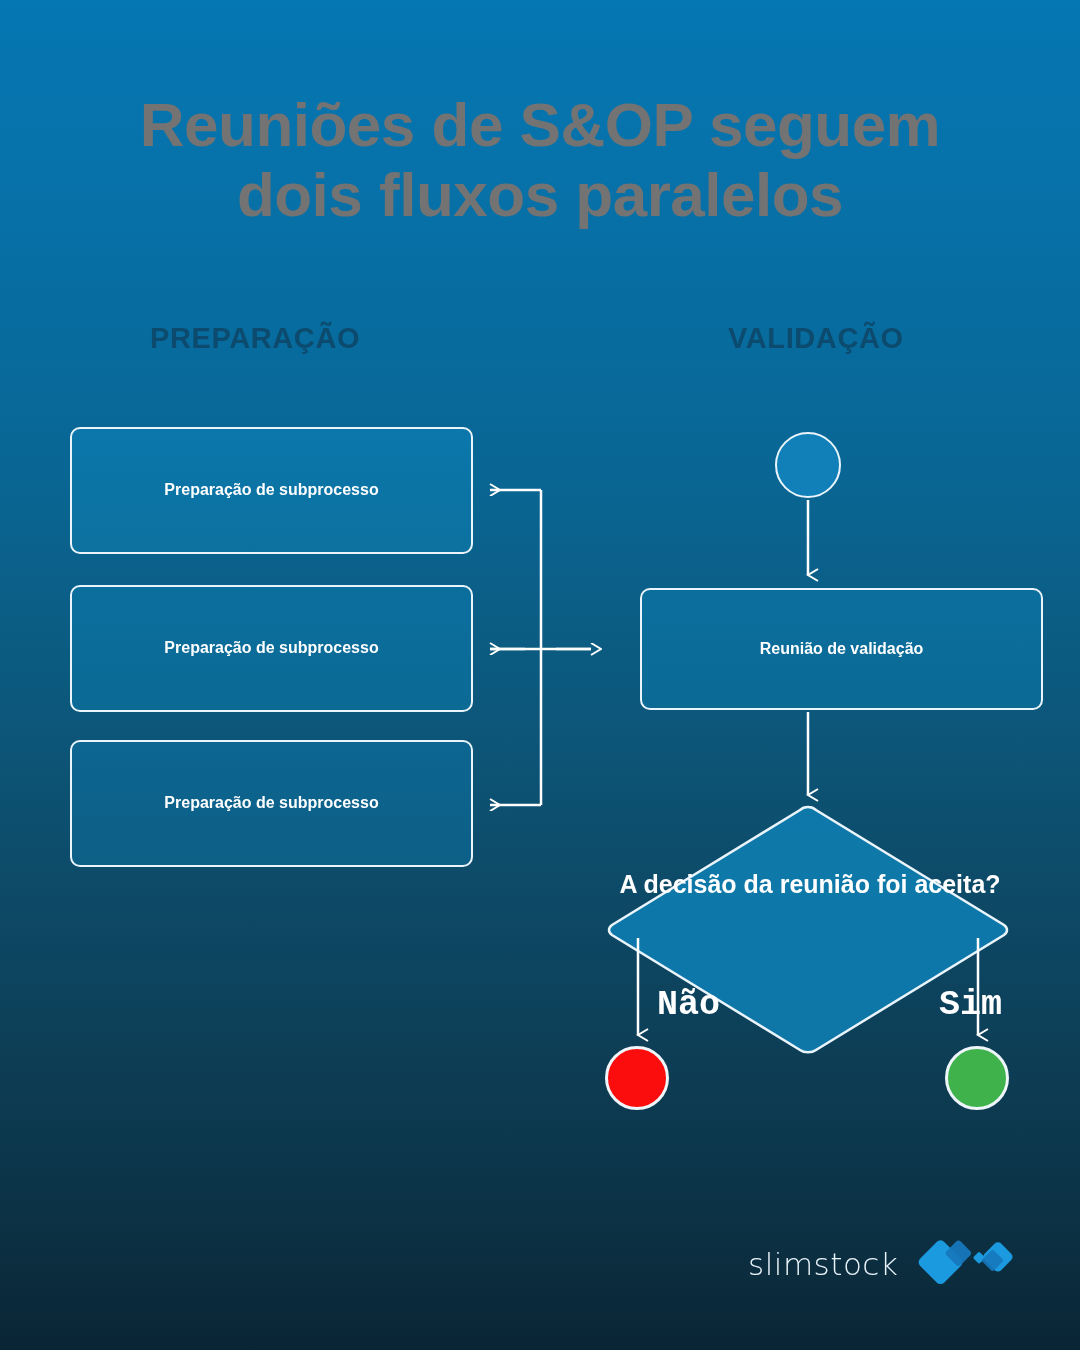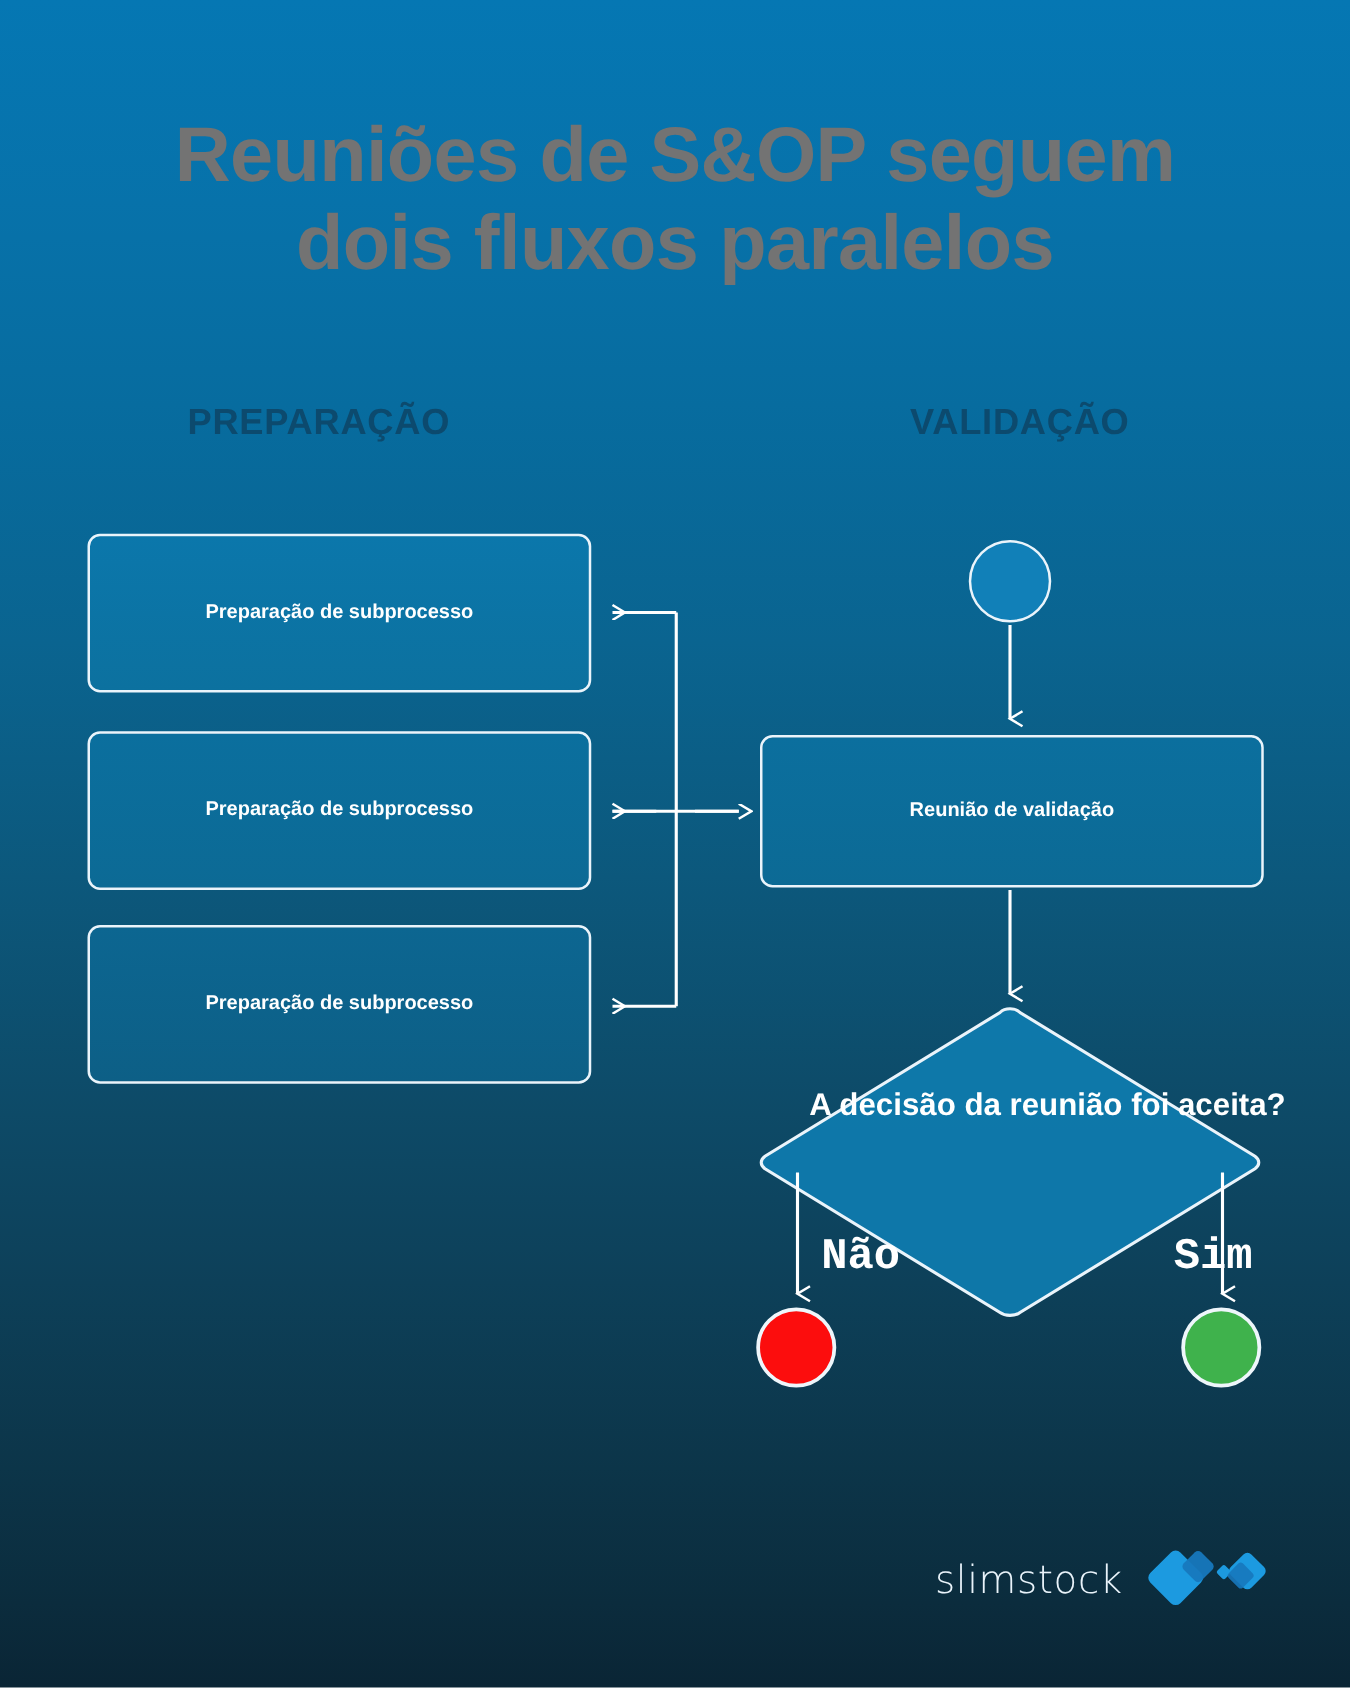--- a/index.html
+++ b/index.html
@@ -61,35 +61,35 @@
     font-weight:bold;
     line-height:1.28;
     padding:0 14px;
   }
   #prep-box-1 { left:70px; top:427px; width:403px; height:127px;
                 background:linear-gradient(180deg,#0b77ab 0%, #0c719f 100%); }
   #prep-box-2 { left:70px; top:585px; width:403px; height:127px;
                 background:linear-gradient(180deg,#0b6f9e 0%, #0c6a95 100%); }
   #prep-box-3 { left:70px; top:740px; width:403px; height:127px;
                 background:linear-gradient(180deg,#0c6691 0%, #0d5f86 100%); }
-  #val-box    { left:608px; top:588px; width:403px; height:122px;
+  #val-box    { left:640px; top:588px; width:403px; height:122px;
                 background:linear-gradient(180deg,#0b6f9e 0%, #0c6a95 100%); }
 
   
   #start-node {
     position:absolute;
     left:775px; top:432px;
     width:66px; height:66px;
     border-radius:50%;
     border:2px solid #eaf4fb;
     background:#1180b8;
   }
   #decision-label {
     position:absolute;
-    left:636px; top:868px;
+    left:608px; top:868px;
     width:404px;
     text-align:center;
     color:#ffffff;
     font-size:25px;
     font-weight:bold;
     line-height:1.3;
     pointer-events:none;
   }
 
   

